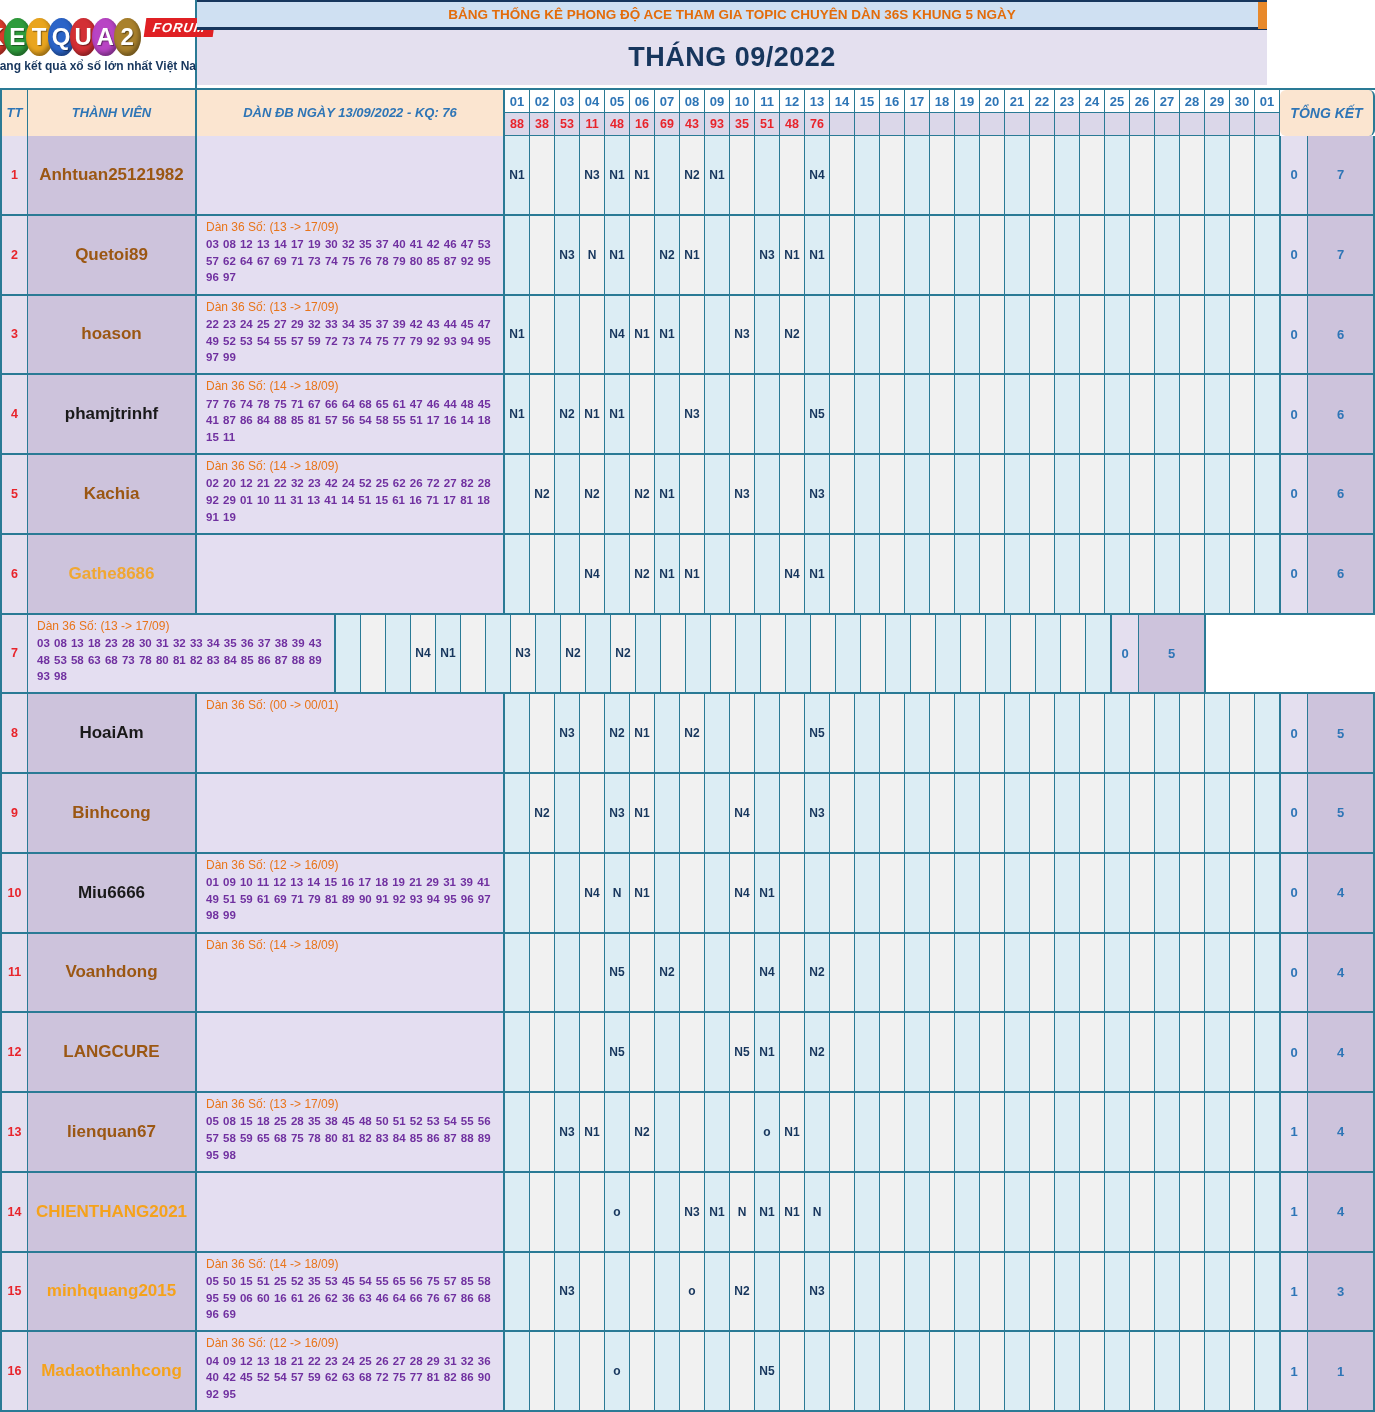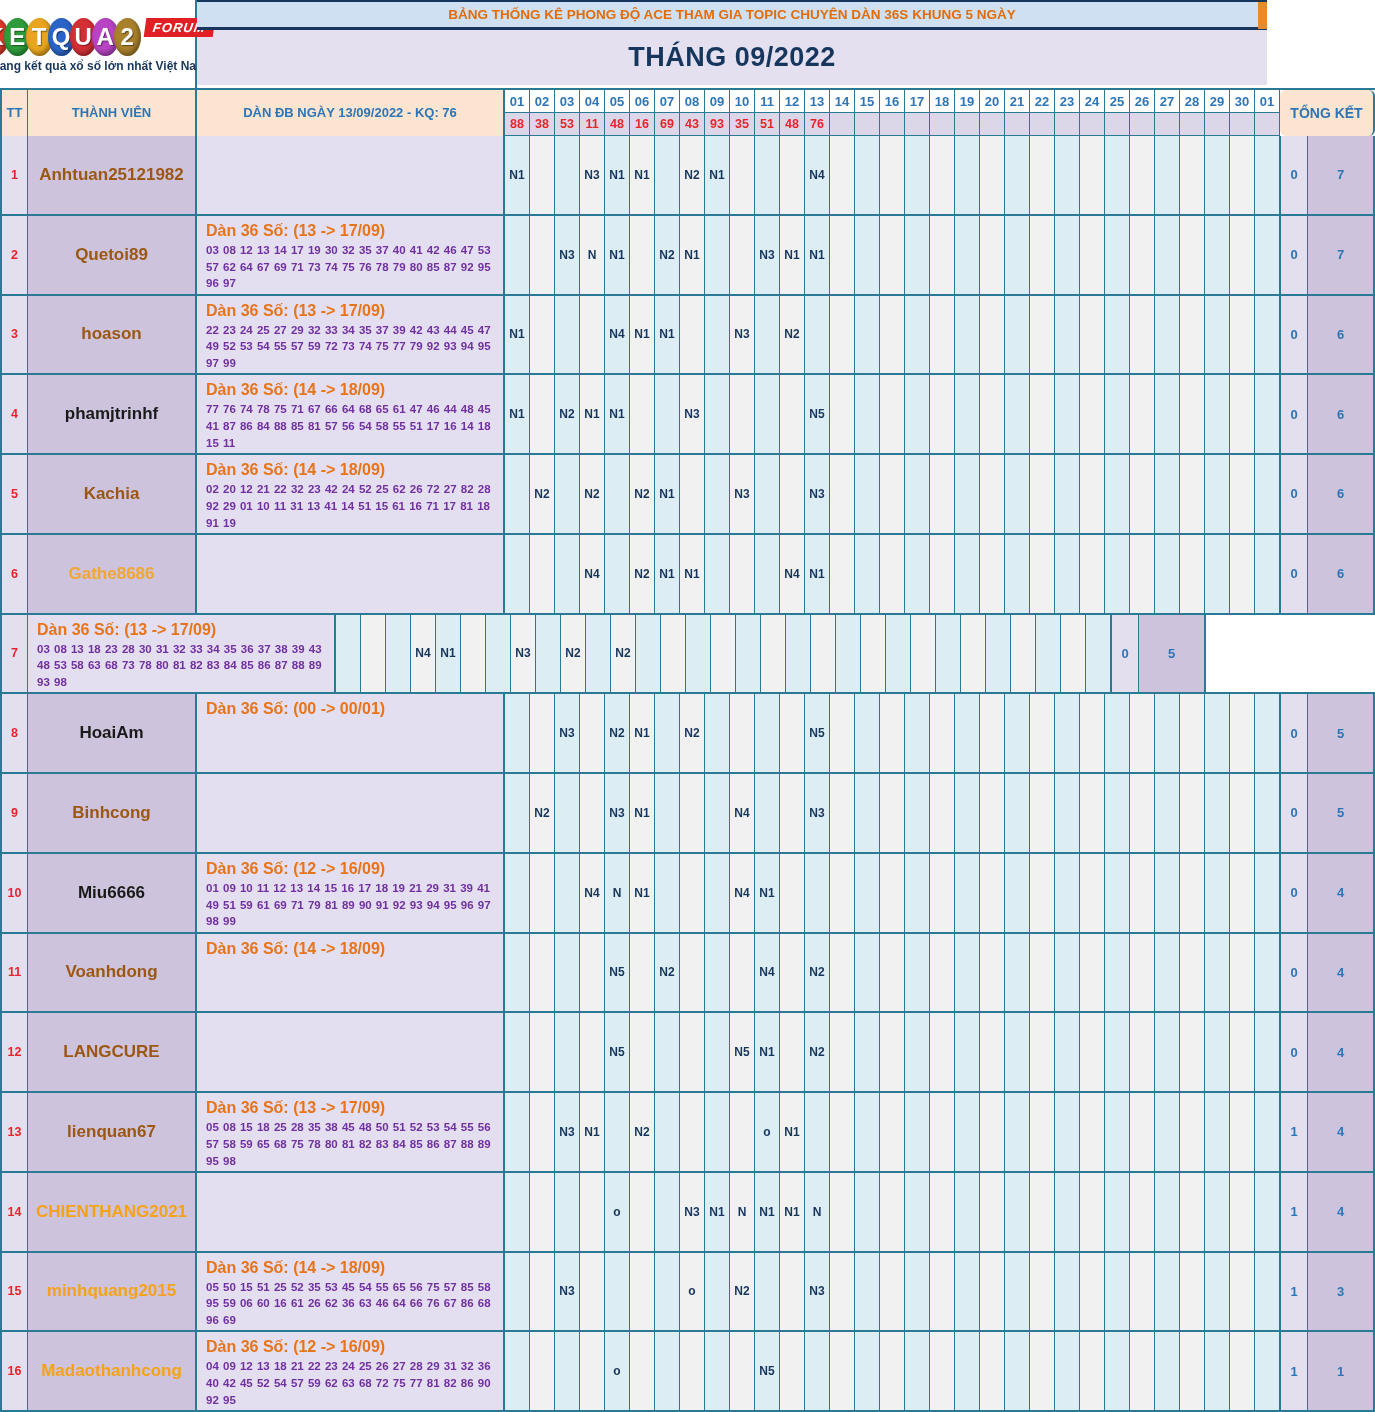--- a/index.html
+++ b/index.html
@@ -32,34 +32,34 @@
   
   .tbl{width:1375px;border-left:2px solid #2a7a95;}
   .thead{display:flex;height:48px;border-top:2px solid #2a7a95;}
   .cell{flex:0 0 auto;display:flex;align-items:center;justify-content:center;border-right:1px solid #2a7a95;overflow:hidden;}
   .c-tt{width:26px;}
   .c-name{width:169px;border-right:2px solid #2a7a95;}
   .c-dan{width:308px;border-right:2px solid #2a7a95;}
   .c-day{width:25px;}
   .c-t1{width:28px;border-left:1px solid #2a7a95;}
   .c-t2{width:67px;border-right:2px solid #2a7a95;}
-  .hdr-peach{background:#fbe5d0;color:#2e75b6;font-weight:bold;font-size:13px;text-align:center;line-height:1.15;}
+  .hdr-peach{background:#fbe5d0;color:#2e75b6;font-weight:bold;font-size:13px;text-align:center;line-height:1.15;font-style:italic;}
   .hdr-total{font-size:14px;border-radius:6px;}
   .days-block{width:775px;display:flex;flex-direction:column;}
   .days-row{display:flex;height:23px;border-bottom:1px solid #2a7a95;}
   .vals-row{display:flex;height:24px;border-bottom:2px solid #2a7a95;}
   .day-hdr{background:#ffffff;color:#2e75b6;font-weight:bold;font-size:13px;height:22px;}
   .day-val{background:#dbd7e9;color:#e8242b;font-weight:bold;font-size:12.5px;height:22px;}
 
   .row{display:flex;height:79.75px;border-bottom:2px solid #2a7a95;}
   .tt-cell{background:#e4dfef;color:#e8242b;font-weight:bold;font-size:12.5px;}
   .name-cell{background:#cdc3dc;font-weight:bold;font-size:17px;text-align:center;}
   .dan-cell{background:#e4def1;flex-direction:column;align-items:flex-start;justify-content:flex-start;
             padding:3px 6px 0 9px;}
-  .dan-title{color:#e8741a;font-weight:bold;font-size:16px;line-height:1.45;}
+  .dan-title{color:#e8741a;font-weight:normal;font-size:12px;line-height:1.45;}
   .dan-nums{color:#7030a0;font-weight:bold;font-size:11.5px;line-height:1.45;word-spacing:1px;}
   .mark-cell{color:#17365d;font-weight:bold;font-size:12px;}
   .col-odd{background:#dcedf4;}
   .col-even{background:#f1f1f1;}
   .tot1-cell{background:#e4dfef;color:#2e75b6;font-weight:bold;font-size:13px;}
   .tot2-cell{background:#cdc3dc;color:#2e75b6;font-weight:bold;font-size:13px;}
 </style>
 </head>
 <body>
 

